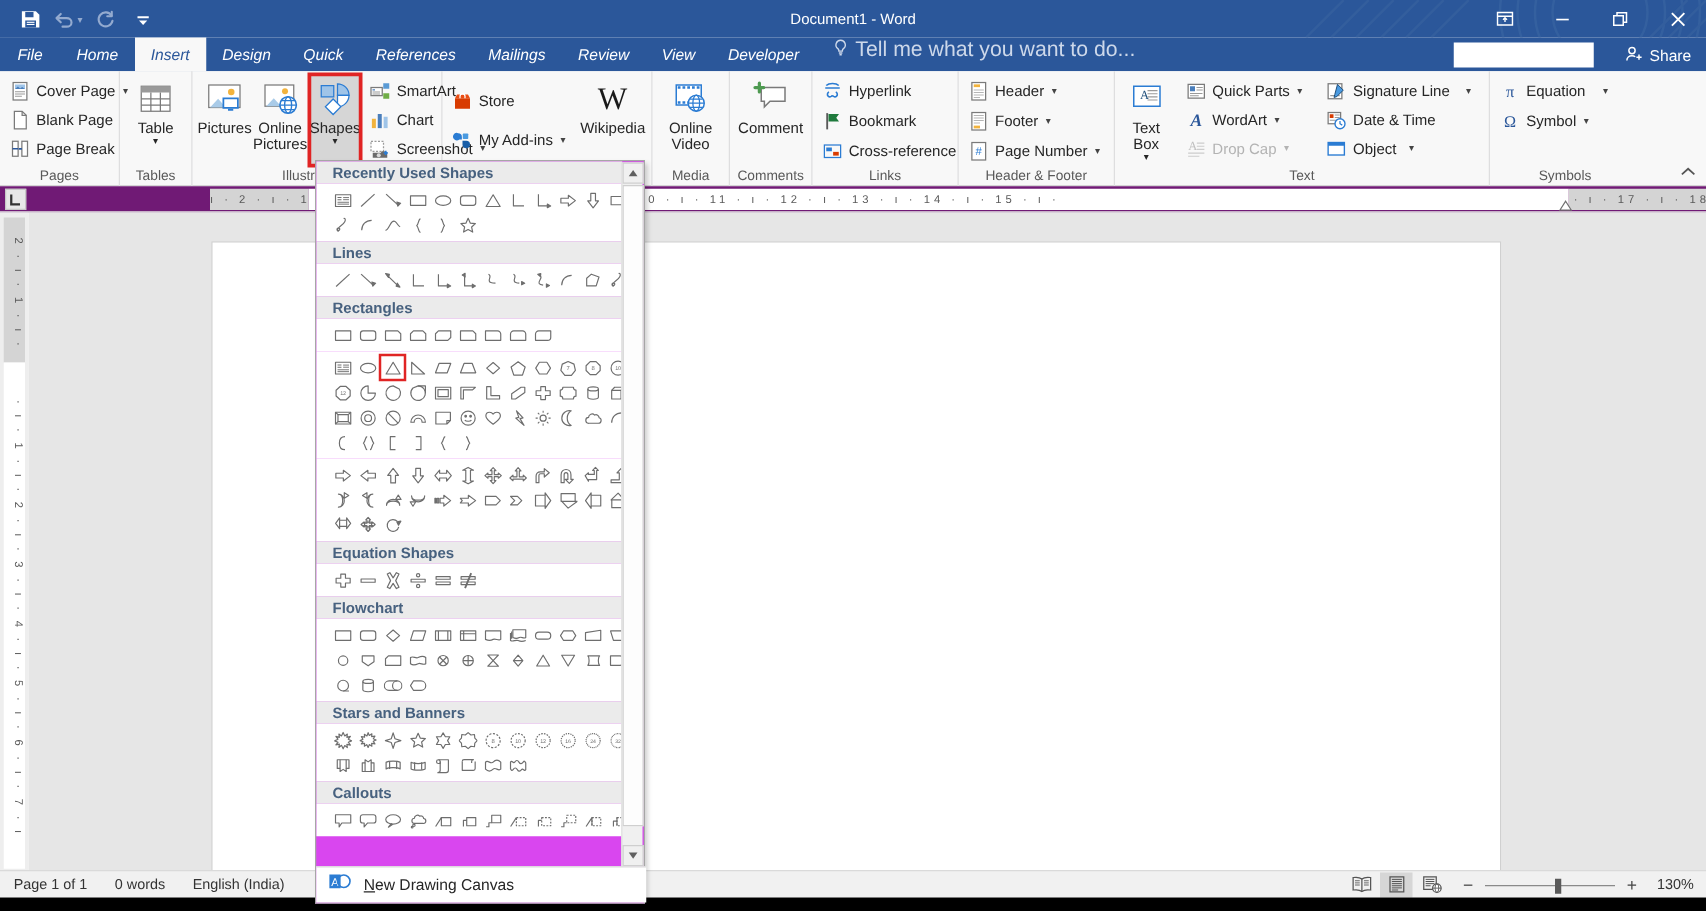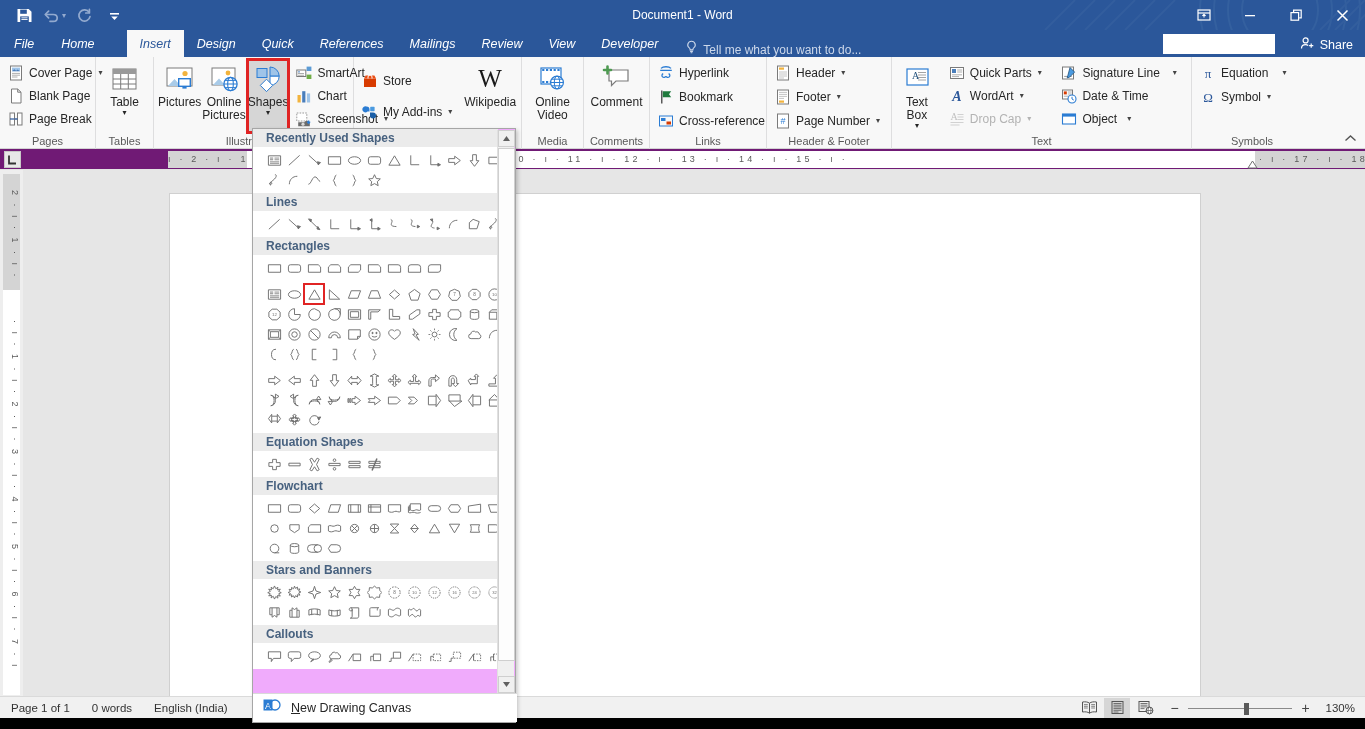--- a/index.html
+++ b/index.html
@@ -43,24 +43,24 @@
   
   .tabbar {
     position: absolute; top: 30px; left: 0; width: 1365px; height: 27px;
     background: #2b579a; display: flex; align-items: flex-end;
   }
   .tab {
     height: 27px; padding: 0 13px; display: flex; align-items: center;
     color: #ffffff; font-size: 12.5px; white-space: nowrap; font-style: italic;
   }
   .tab.file { background: #2b579a; padding: 0 14px; }
-  .tab.active { background: #f8f8f8; color: #2b579a; margin-left: 19px; }
+  .tab.active { background: #f8f8f8; color: #2b579a; }
   .tellme {
-    display: flex; align-items: flex-end; gap: 5px; height: 27px;
-    padding-left: 14px; color: #cdd8ea; font-size: 12px; font-style: normal;
+    display: flex; align-items: flex-start; gap: 5px; height: 27px;
+    padding-left: 14px; color: #cdd8ea; font-size: 17px; font-style: normal;
   }
   .tellme .bulb { color: #cdd8ea; }
   .tb-searchbox {
     position: absolute; right: 90px; top: 4px; width: 112px; height: 20px;
     background: #ffffff;
   }
   .share-btn {
     position: absolute; right: 0; top: 2px; height: 25px;
     display: flex; align-items: center; gap: 5px;
     padding: 0 12px 0 10px; color: #ffffff; font-size: 12.5px;
@@ -146,21 +146,21 @@
     background: #e6e6e6; overflow: hidden;
   }
   .page {
     position: absolute; left: 146px; top: 23px; width: 1032px; height: 505px;
     background: #ffffff; border: 1px solid #d0d0d0;
   }
 
   
   .shapes-panel {
     position: absolute; left: 252px; top: 128px; width: 264px; height: 595px;
-    background: #f0abfc; border: 1px solid #a6a6a6;
+    background: #d946ef; border: 1px solid #a6a6a6;
     box-shadow: 2px 2px 4px rgba(0,0,0,0.20);
     z-index: 50;
   }
   .sp-scrollarea {
     position: absolute; left: 0; top: 0; width: 245px; height: 565px;
     overflow: hidden;
   }
   .sp-head {
     height: 18px; line-height: 18px; background: #ebebeb;
     font-size: 12px; font-weight: bold; color: #47617f; padding-left: 13px;

